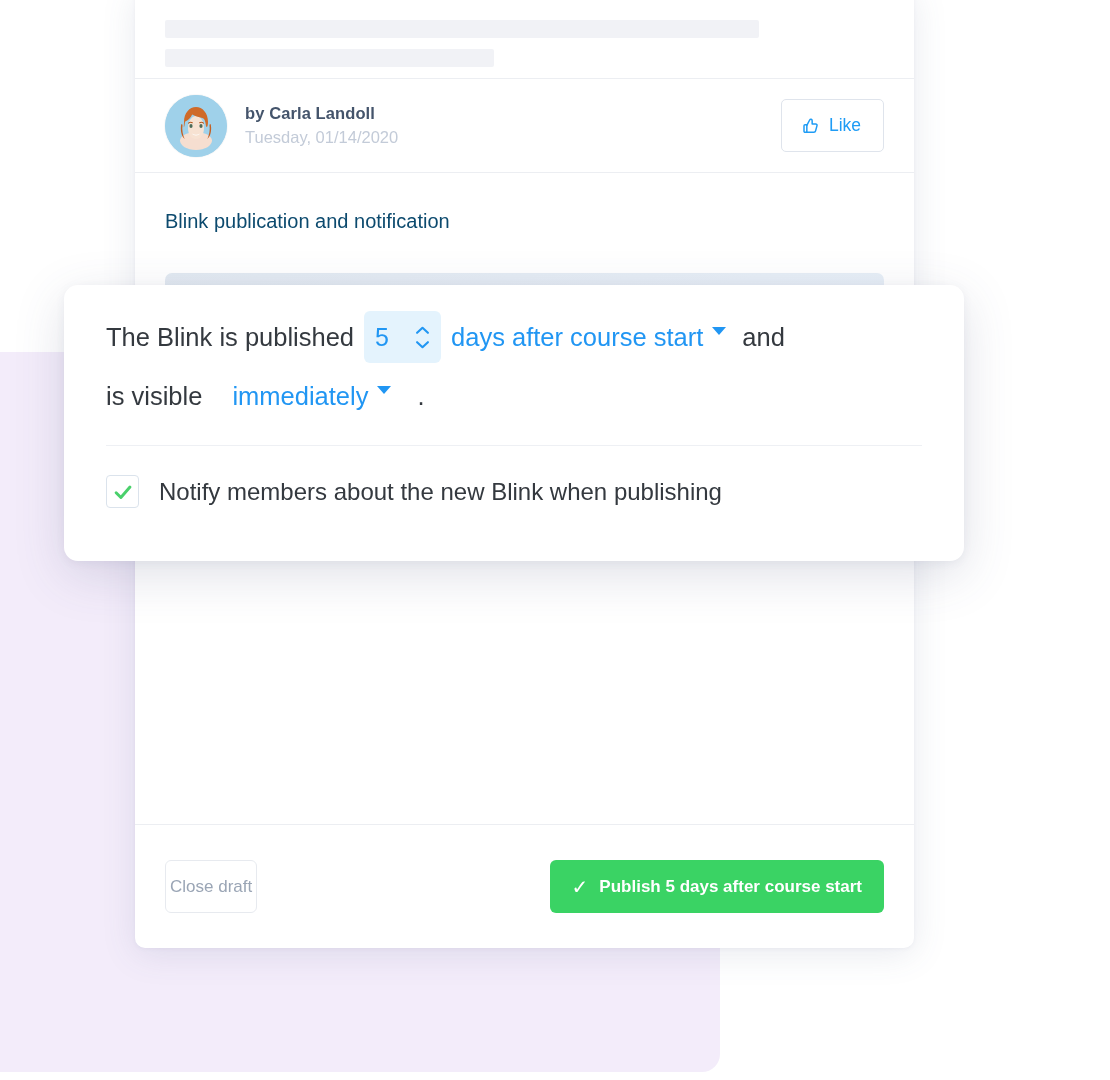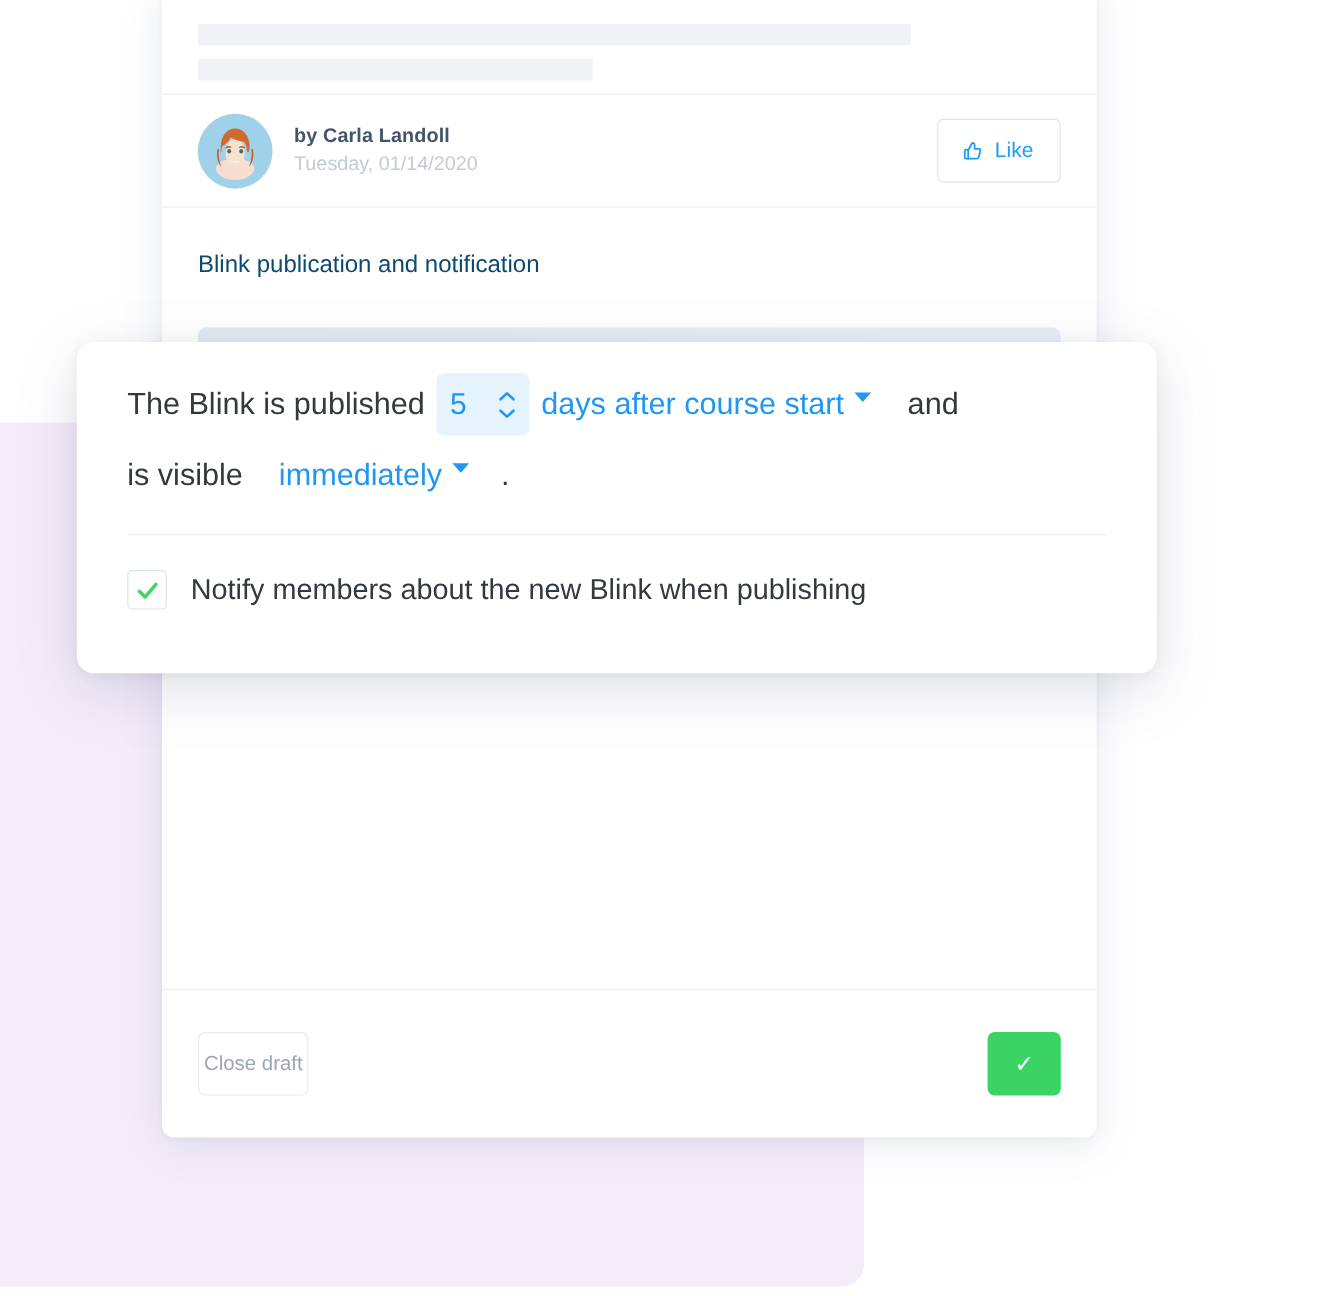--- a/index.html
+++ b/index.html
@@ -352,20 +352,21 @@
           <span class="plain">Your</span>
           <span class="chip">Author first name</span>
         </div>
       </div>
     </div>
 
     <div class="card-footer">
       <button class="btn-close">Close draft</button>
       <button class="btn-publish">
         <span class="check-glyph">✓</span>
+        <span>Publish 5 days after course start</span>
       </button>
     </div>
   </div>
 
   <div class="popup">
 
     <div class="rule-line">
       <span class="rule-text">The Blink is published</span>
       <span class="spinner">
         <span class="spinner-value">5</span>
@@ -375,21 +376,21 @@
             </svg>
           <svg class="chev" viewBox="0 0 16 10" fill="none" stroke="#2196f3" stroke-width="2.4" stroke-linecap="round" stroke-linejoin="round" aria-hidden="true">
               <path d="M2 2.5L8 8l6-5.5"></path>
             </svg>
         </span>
       </span>
       <span class="link-select">
         <span>days after course start</span>
         <span class="caret"></span>
       </span>
-      <span class="rule-text" style="margin-left:30px">and</span>
+      <span class="rule-text" style="margin-left:16px">and</span>
     </div>
 
     <div class="rule-line second">
       <span class="rule-text">is visible</span>
       <span class="link-select" style="margin-left:18px">
         <span>immediately</span>
         <span class="caret"></span>
       </span>
       <span class="rule-text" style="margin-left:14px">.</span>
     </div>

